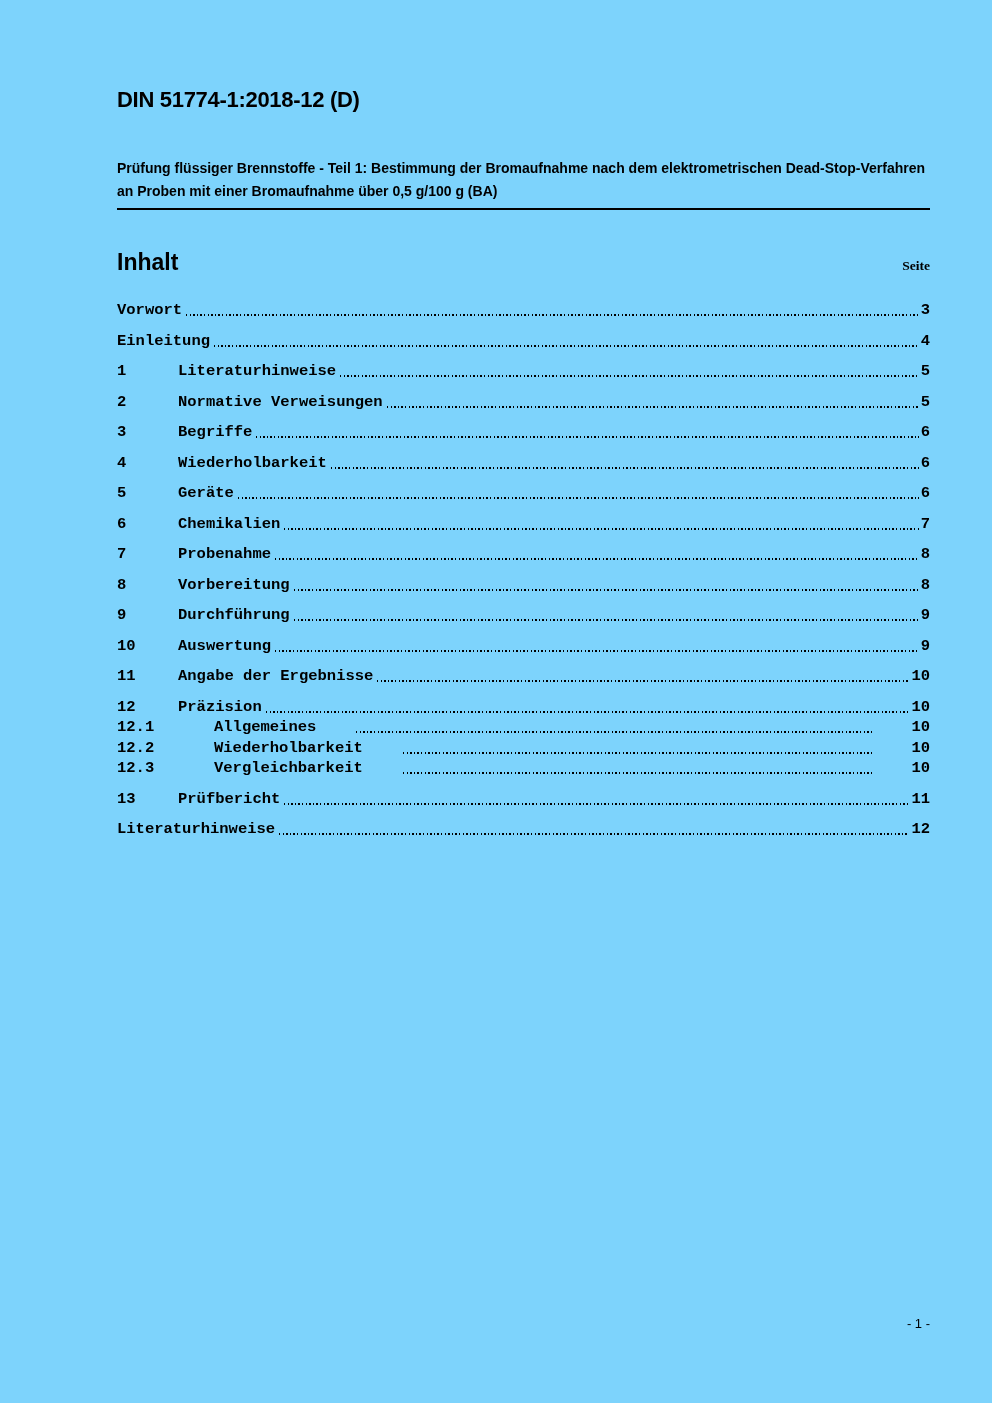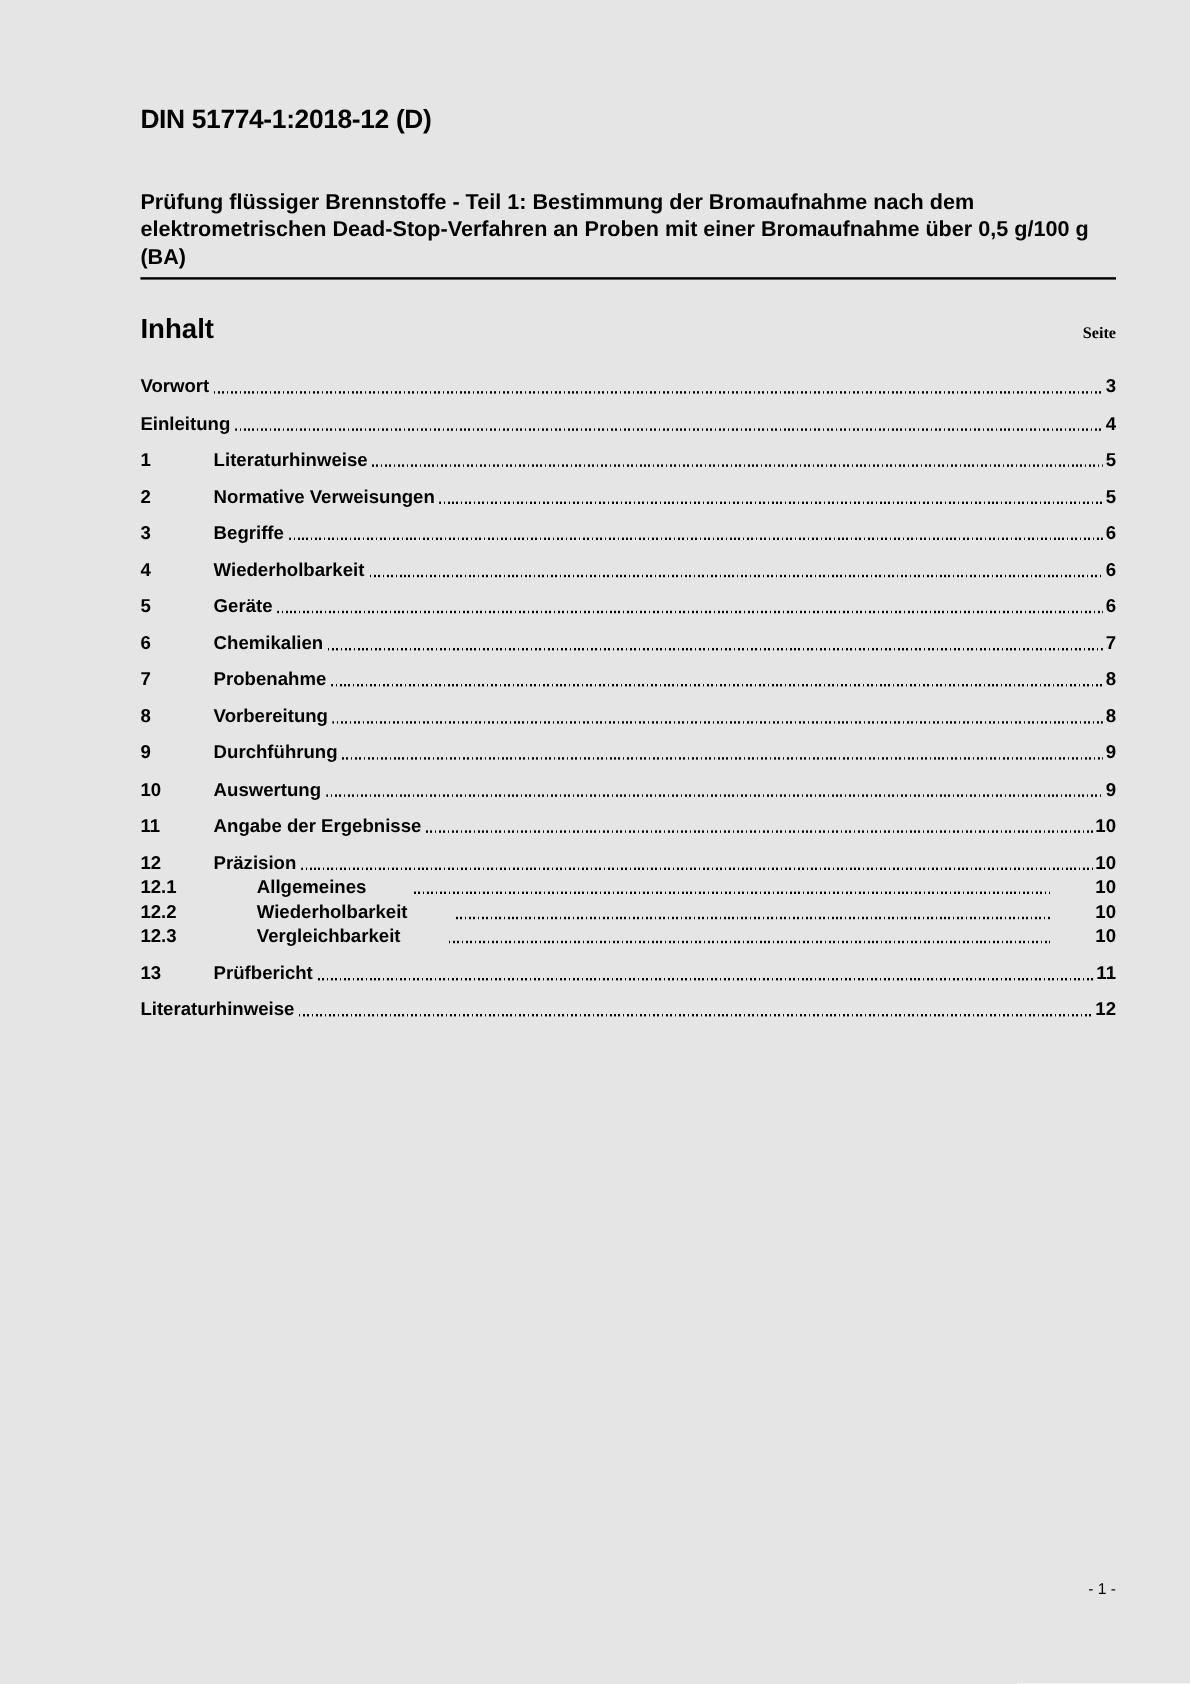--- a/index.html
+++ b/index.html
@@ -1,66 +1,66 @@
 <!DOCTYPE html>
 <html><head>
 <meta charset="utf-8">
 <style>
   html, body { margin: 0; padding: 0; background: #ffffff; }
   .page {
     position: relative;
     width: 992px;
     height: 1403px;
     box-sizing: border-box;
-    background: #e5e5e5;
+    background: #7dd3fc;
     color: #000000;
     padding: 0 62px 0 117px;
     overflow: hidden;
   }
   .doc-number {
     margin: 0;
     padding-top: 86px;
     font-family: "Liberation Sans", sans-serif;
     font-weight: bold;
     font-size: 22px;
     line-height: 27px;
     letter-spacing: -0.3px;
   }
   .doc-title {
     margin-top: 44px;
     font-family: "Liberation Sans", sans-serif;
     font-weight: bold;
-    font-size: 18px;
+    font-size: 14px;
     line-height: 23px;
     padding-bottom: 5px;
     border-bottom: 2px solid #000000;
   }
   .toc-header {
-    margin-top: 27px;
+    margin-top: 38px;
     display: flex;
     justify-content: space-between;
     align-items: baseline;
   }
   .toc-heading {
     margin: 0;
     font-family: "Liberation Sans", sans-serif;
     font-weight: bold;
     font-size: 23px;
     line-height: 28px;
   }
   .toc-page-col-label {
     font-family: Liberation Serif, serif;
     font-weight: bold;
     font-size: 13.5px;
   }
   .toc { margin-top: 26px; }
   .toc-row {
     display: flex;
     align-items: baseline;
-    font-family: Liberation Sans, sans-serif;
+    font-family: Liberation Mono, monospace;
     font-weight: bold;
     font-size: 15.5px;
     line-height: 17px;
     margin-top: 13.5px;
     cursor: pointer;
   }
   .toc-row.lv-sub { margin-top: 3.5px; gap: 36px; }
   .toc .toc-row:first-child { margin-top: 0; }
   .toc-num { flex: 0 0 61px; }
   .toc-label { flex: 0 0 auto; white-space: nowrap; }

